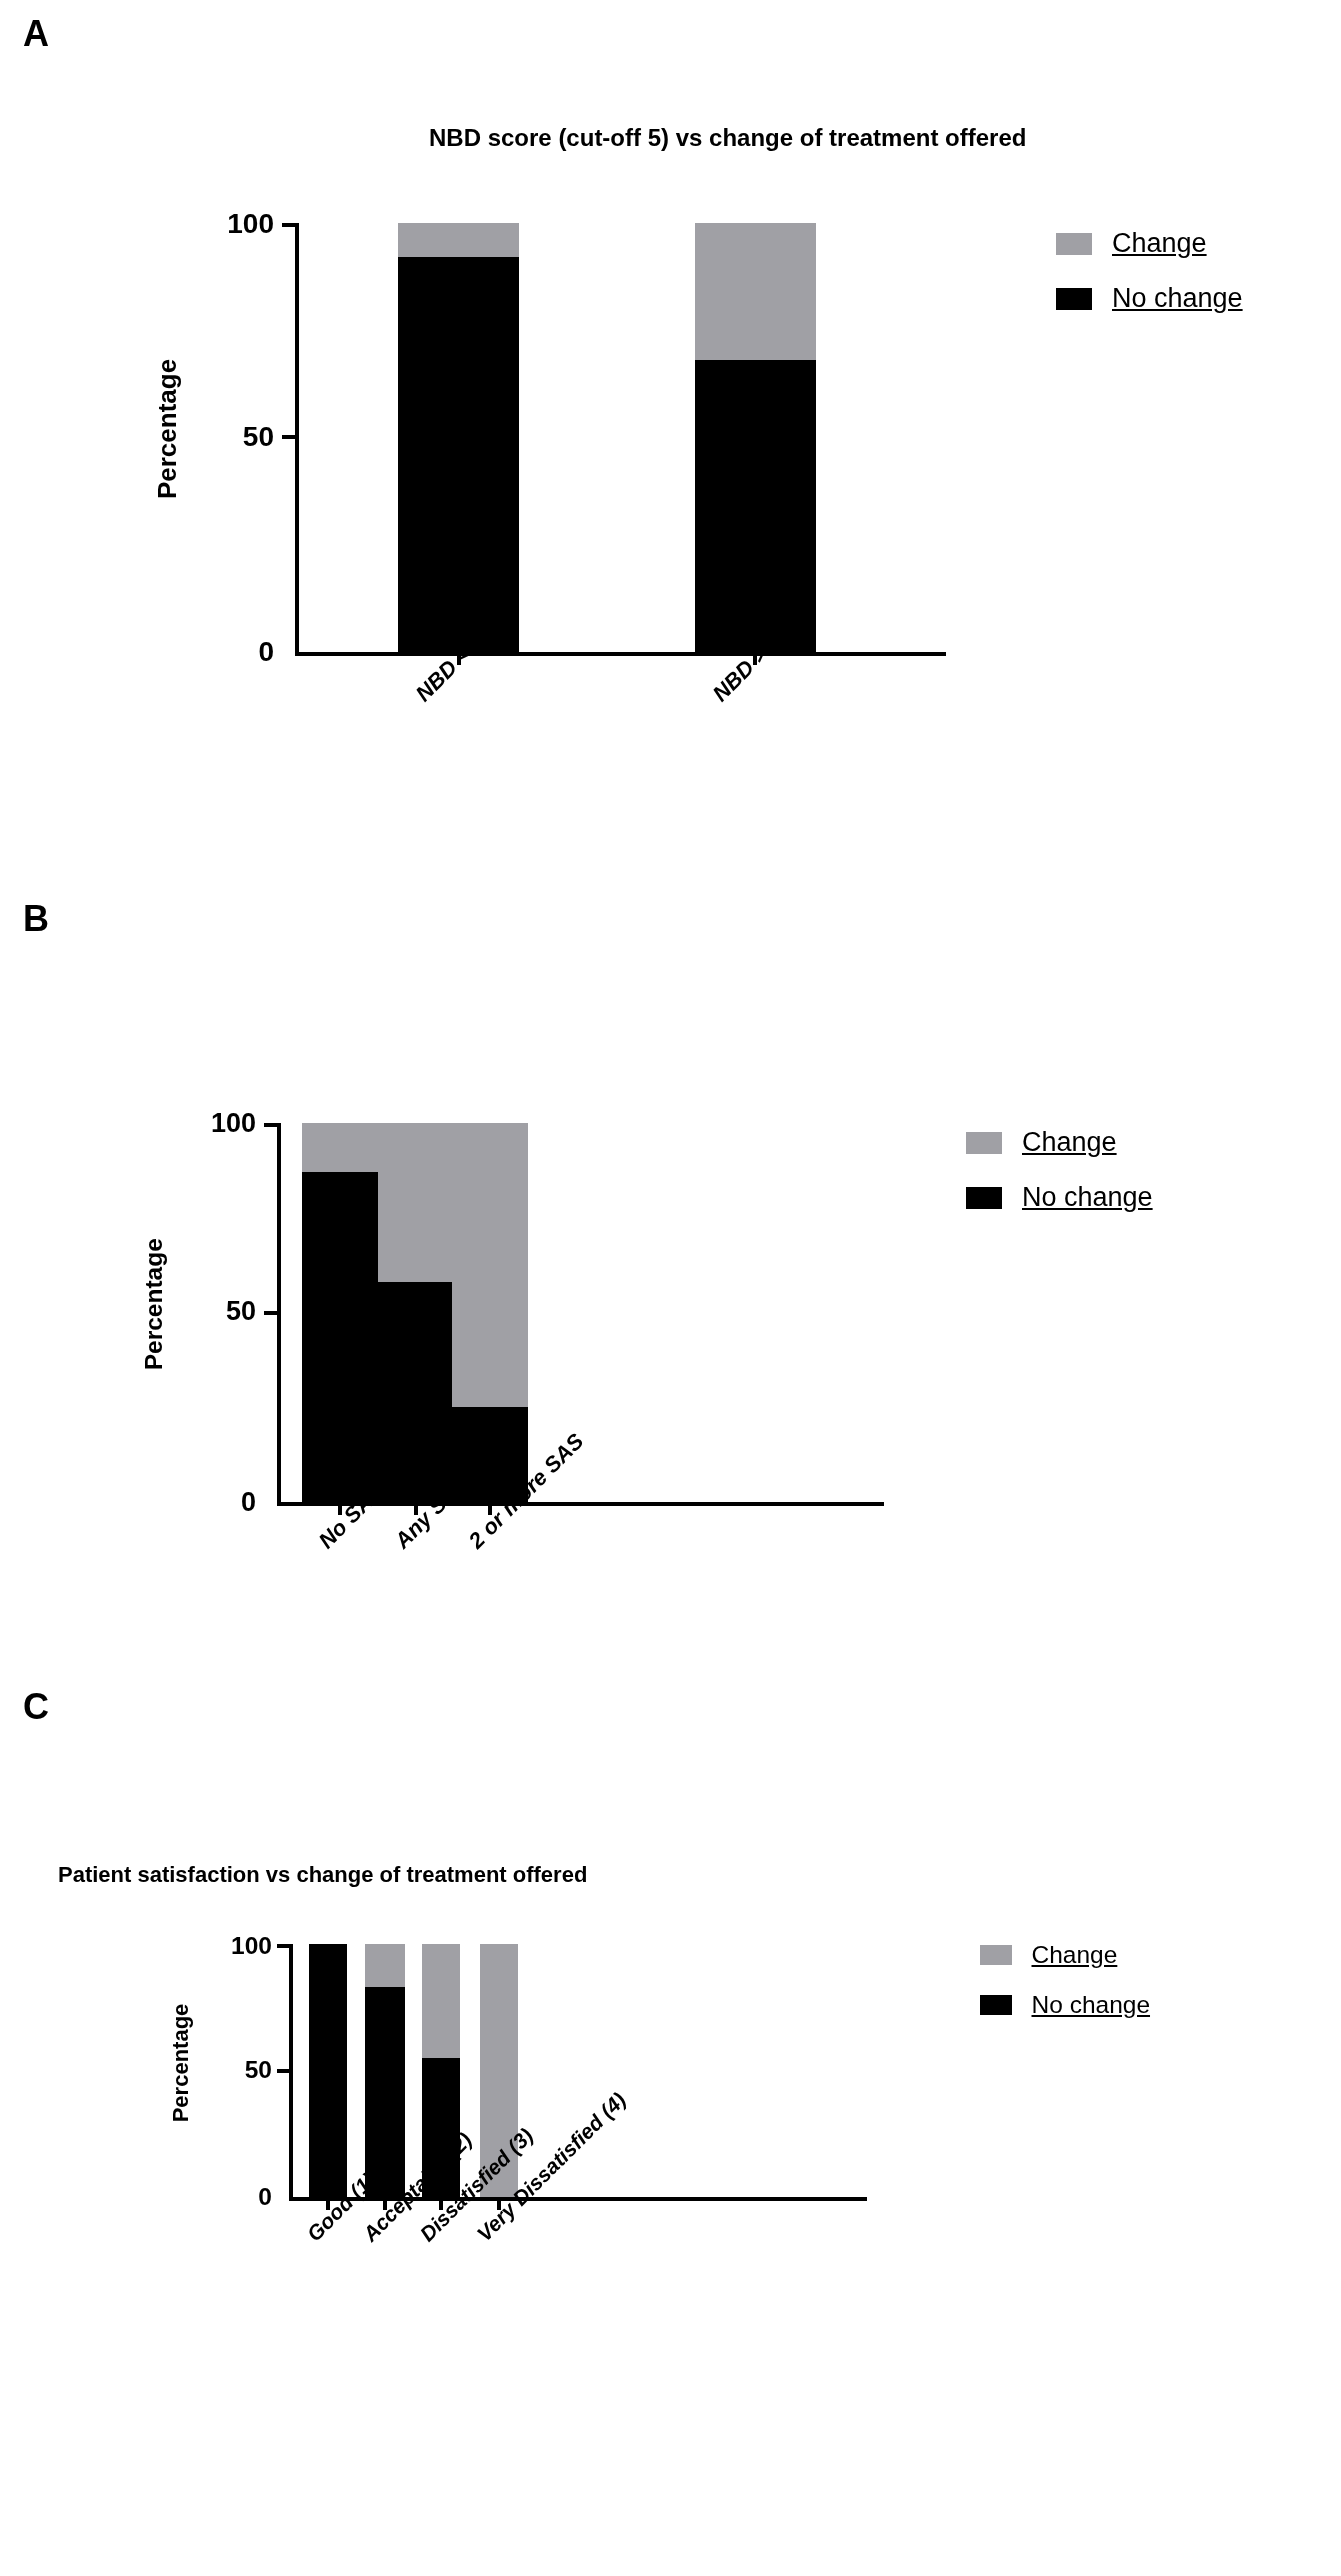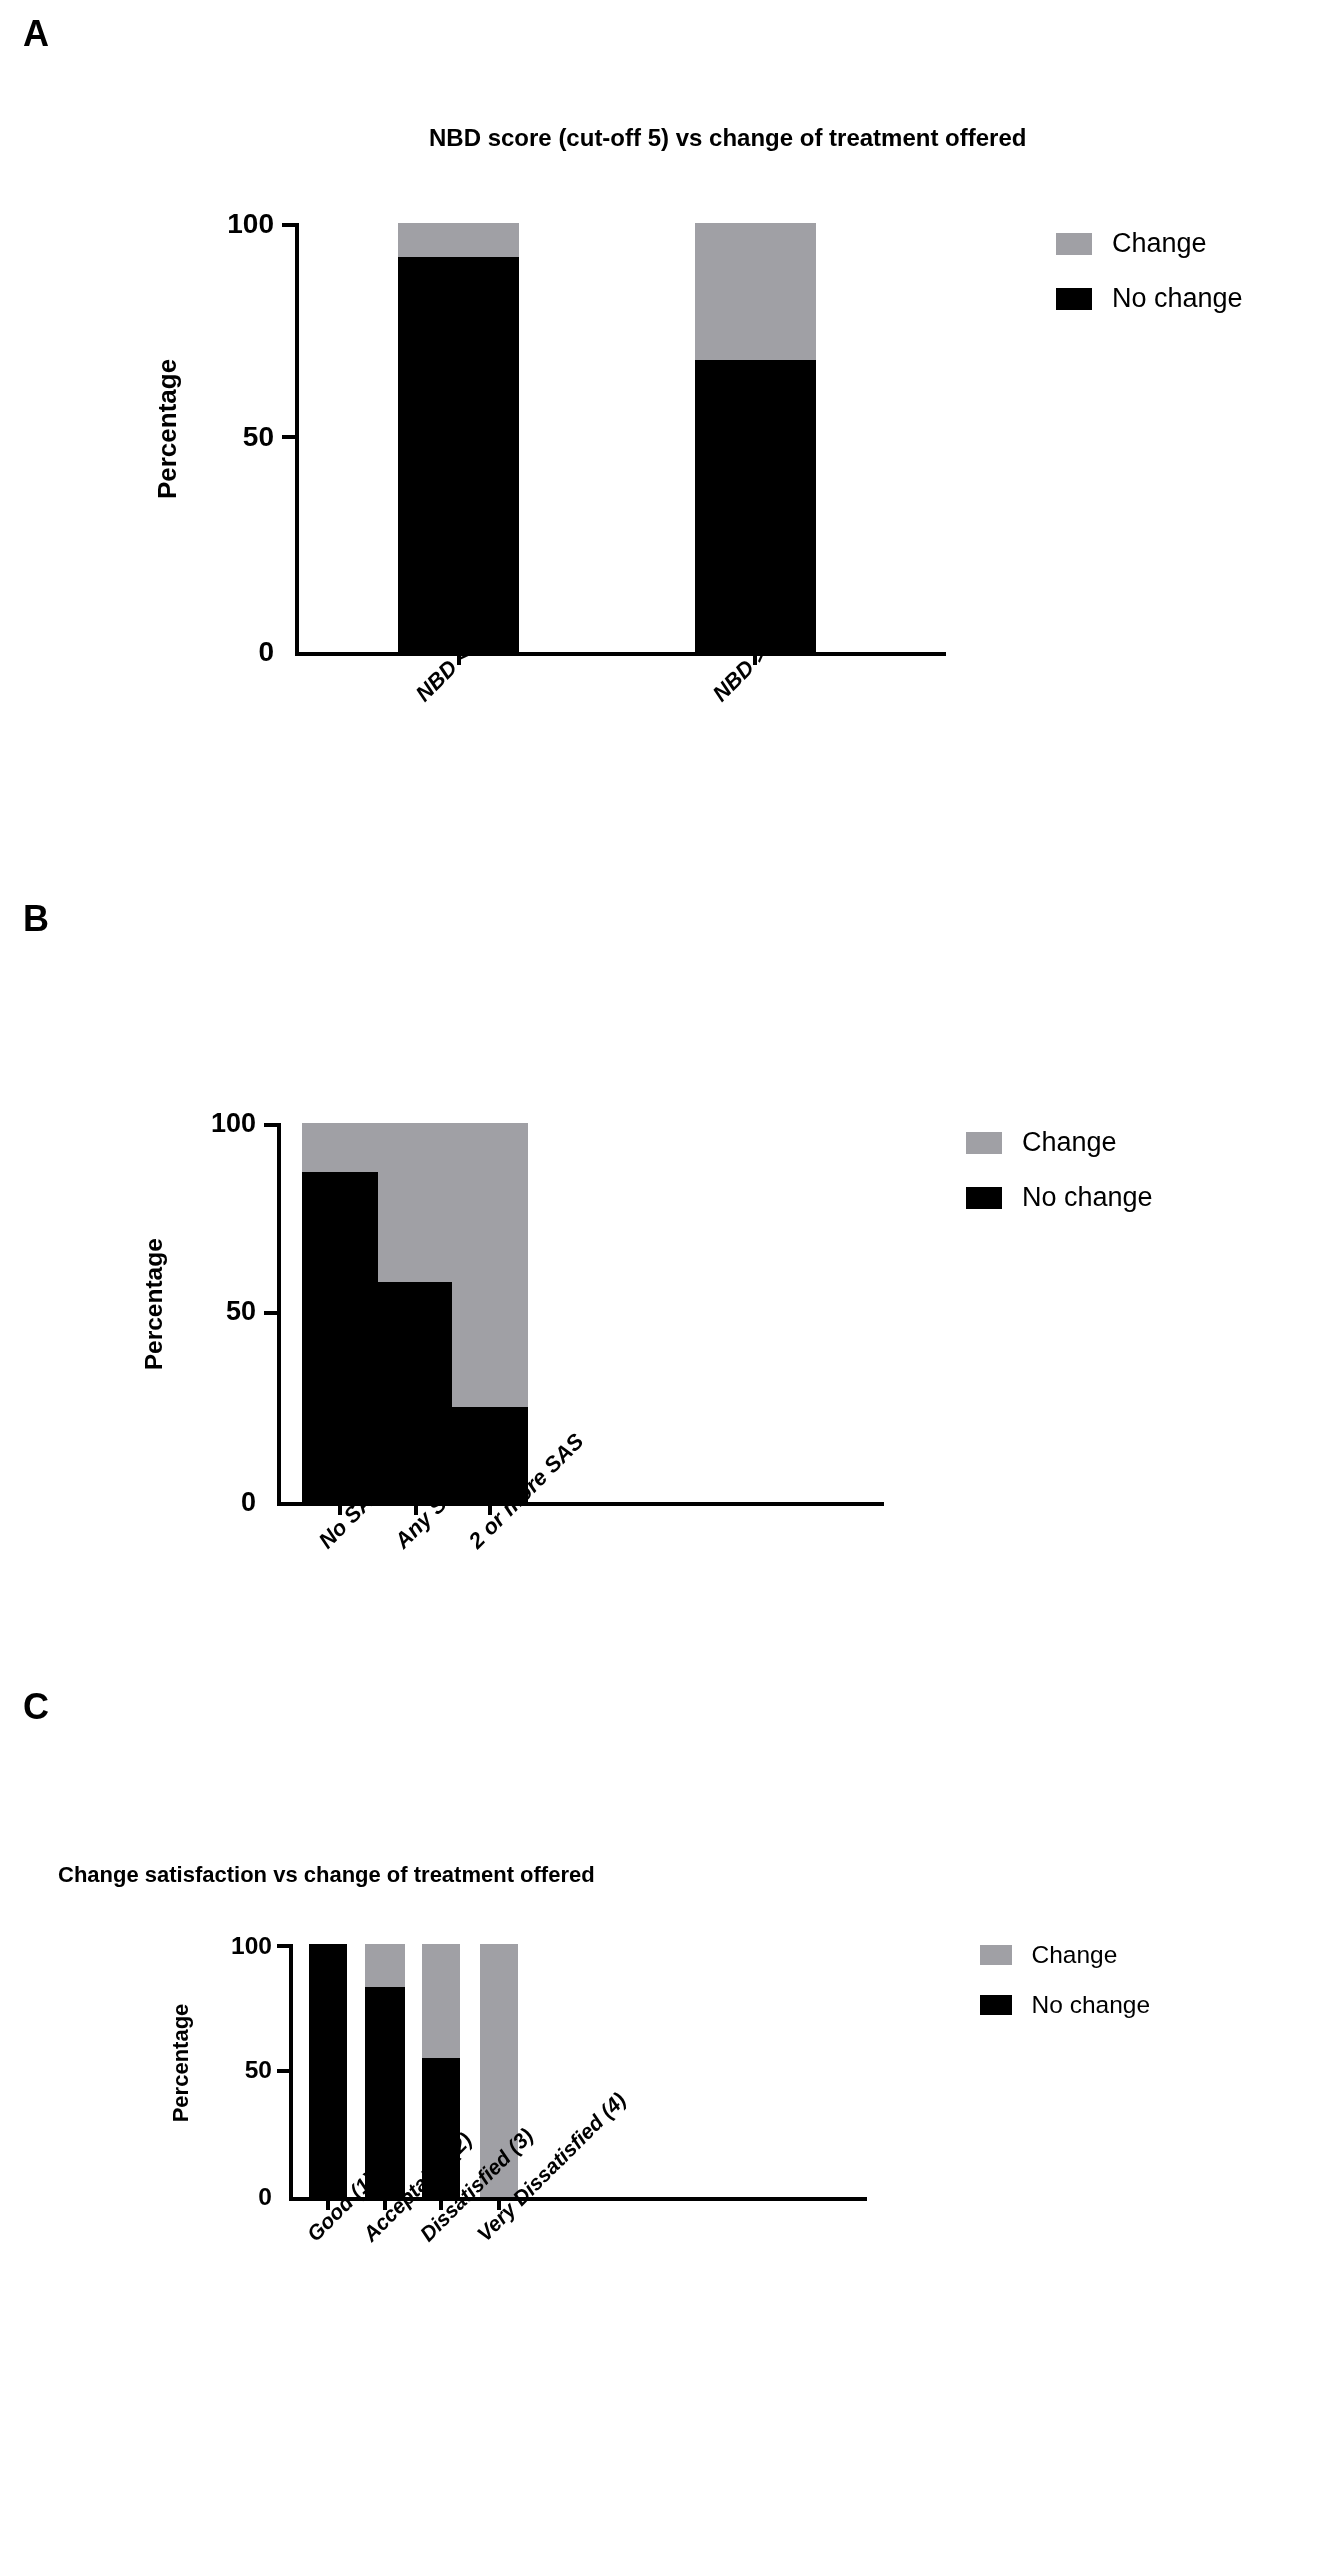--- a/index.html
+++ b/index.html
@@ -84,21 +84,21 @@
     transform: rotate(-45deg);
     line-height: 1;
   }
 
   
   .legend { position: absolute; }
   .legend-row { position: absolute; display: flex; align-items: center; }
   .legend-swatch { width: 36px; height: 22px; flex: none; }
   .legend-swatch.change { background: #a0a0a5; }
   .legend-swatch.nochange { background: #000000; }
-  .legend-text { margin-left: 20px; color: #000; white-space: nowrap; line-height: 1; }
+  .legend-text { margin-left: 20px; color: #000; white-space: nowrap; line-height: 1; text-decoration: underline; }
 </style>
 </head>
 <body>
 
 <div class="page">
 
   <div class="panel-letter" style="left:23px; top:16.3px;">A</div>
 
   <div class="chart-title" style="left:429px; top:125px; font-size:24px;">NBD score (cut-off 5) vs change of treatment offered</div>
 
@@ -189,21 +189,21 @@
       <div class="legend-text" style="font-size:27px;">Change</div>
     </div>
     <div class="legend-row" style="left:0; top:55px;">
       <div class="legend-swatch nochange"></div>
       <div class="legend-text" style="font-size:27px;">No change</div>
     </div>
   </div>
 
   <div class="panel-letter" style="left:23px; top:1689px;">C</div>
 
-  <div class="chart-title" style="left:58px; top:1863px; font-size:22px;">Change satisfaction vs change of treatment offered</div>
+  <div class="chart-title" style="left:58px; top:1863px; font-size:22px;">Patient satisfaction vs change of treatment offered</div>
 
   <div class="plot" style="left:289px; top:1944px; width:578px; height:257px;">
 
     <div class="axis-y" style="height:253px;"></div>
     <div class="axis-x" style="left:0; top:253px; width:578px;"></div>
 
     <div class="tick" style="left:-11.7px; top:0px;"></div>
     <div class="tick" style="left:-11.7px; top:125px;"></div>
 
     <div class="tick-label" style="left:-105px; top:-10.5px; width:88px; font-size:24.5px;">100</div>

